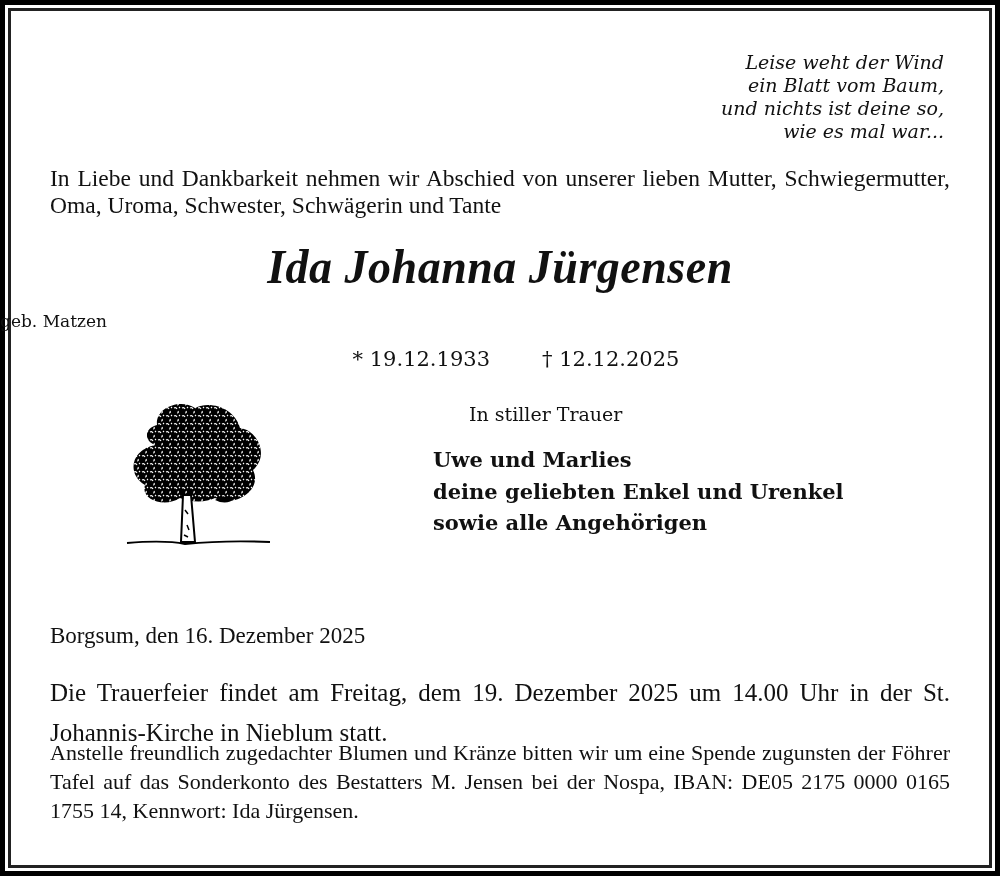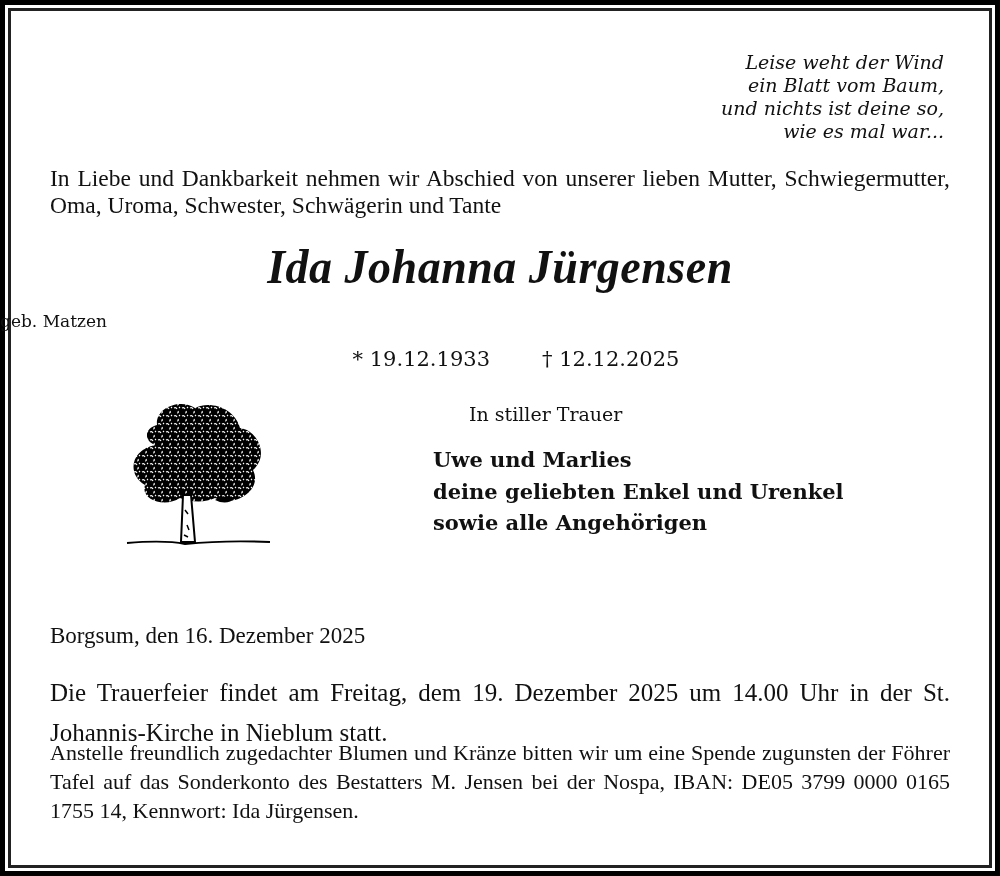--- a/index.html
+++ b/index.html
@@ -56,13 +56,13 @@
 
 <div class="mourn">In stiller Trauer</div>
 <div class="mourners">
   <div>Uwe und Marlies</div>
   <div>deine geliebten Enkel und Urenkel</div>
   <div>sowie alle Angehörigen</div>
 </div>
 
 <div class="place">Borgsum, den 16. Dezember 2025</div>
 <div class="service">Die Trauerfeier findet am Freitag, dem 19. Dezember 2025 um 14.00 Uhr in der St. Johannis-Kirche in Nieblum statt.</div>
-<div class="donation">Anstelle freundlich zugedachter Blumen und Kränze bitten wir um eine Spende zugunsten der Föhrer Tafel auf das Sonderkonto des Bestatters M. Jensen bei der Nospa, IBAN: DE05 3799 0000 0165 1755 14, Kennwort: Ida Jürgensen.</div>
+<div class="donation">Anstelle freundlich zugedachter Blumen und Kränze bitten wir um eine Spende zugunsten der Föhrer Tafel auf das Sonderkonto des Bestatters M. Jensen bei der Nospa, IBAN: DE05 2175 0000 0165 1755 14, Kennwort: Ida Jürgensen.</div>
 
 </body></html>

